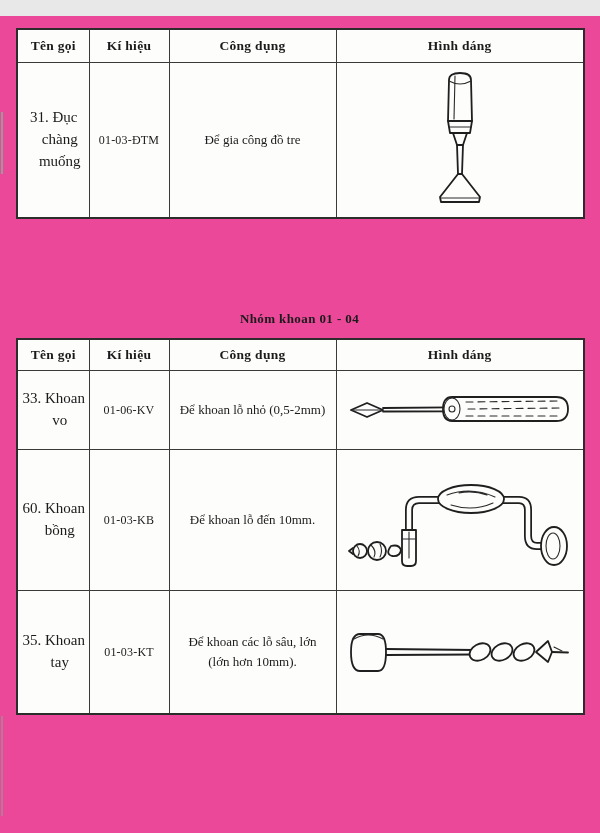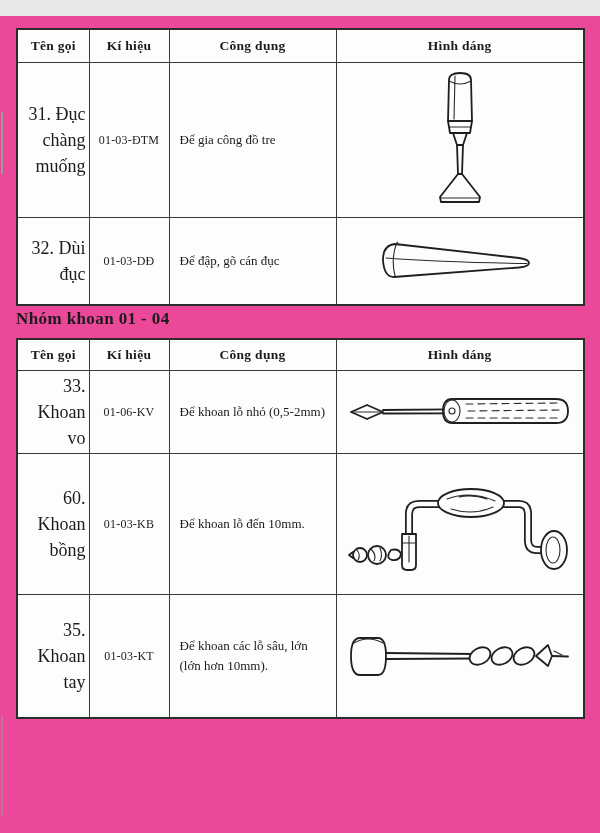--- a/index.html
+++ b/index.html
@@ -22,39 +22,39 @@
   }
   .tooltable{border:2px solid #2c2c2c;}
   .tooltable thead th{
     font-weight:bold;font-size:13.5px;letter-spacing:.3px;text-align:center;
   }
   .col-name{width:72px;}
   .col-code{width:80px;}
   .col-use{width:167px;}
   .col-shape{width:248px;}
   .cell-name{
-    font-size:18px;line-height:1.45;text-align:right;
+    font-size:15px;line-height:1.45;text-align:center;
   }
   .cell-name .inner{display:block;padding:2px 3px 2px 16px;text-indent:-12px;}
   .cell-code{font-size:12px;text-align:center;letter-spacing:.2px;}
   .cell-use{font-size:13px;}
-  .cell-use .inner{display:block;padding:2px 10px;line-height:1.55;}
+  .cell-use .inner{display:block;padding:2px 10px;line-height:1.55;text-align:center;}
   .cell-shape{text-align:center;}
   .cell-shape svg{display:inline-block;vertical-align:middle;}
   .h-hdr1 td,.h-hdr1 th{height:32px;}
   .h-hdr2 td,.h-hdr2 th{height:30px;}
   .h-r31 td{height:154px;}
   .h-r32 td{height:86px;}
   .h-r33 td{height:78px;}
   .h-r34 td{height:140px;}
   .h-r35 td{height:122px;}
   .h-r36 td{height:112px;}
   .group-heading{
     position:absolute;left:16px;top:290px;width:567px;height:30px;
-    text-align:left;font-weight:bold;font-size:17px;letter-spacing:.4px;
+    text-align:center;font-weight:bold;font-size:13px;letter-spacing:.4px;
     line-height:26px;
   }
   .sketch{stroke:#1f1f1f;fill:none;stroke-width:1.8;stroke-linejoin:round;stroke-linecap:round;}
   .sketch-fill{stroke:#1f1f1f;fill:#fdfdfc;stroke-width:1.8;stroke-linejoin:round;}
   .sketch-thin{stroke:#2a2a2a;fill:none;stroke-width:1.1;stroke-linecap:round;}
   .scan-artifact{position:absolute;background:#9a9a9a;width:2px;}
   .artifact-1{left:1px;top:96px;height:62px;}
   .artifact-2{left:1px;top:700px;height:100px;opacity:.6;}
 </style>
 </head>
@@ -91,39 +91,20 @@
             <svg width="92" height="138" viewBox="0 0 92 138">
               <path class="sketch-fill" d="M35,9 Q35,2 46,2 Q57,2 57,9 L58,50 L34,50 Z"></path>
               <path class="sketch-thin" d="M35,10 Q46,16 57,10"></path>
               <path class="sketch-thin" d="M41,5 L40,48"></path>
               <path class="sketch-fill" d="M34,50 L58,50 L56,62 L36,62 Z"></path>
               <path class="sketch-thin" d="M35,56 L57,56"></path>
               <path class="sketch-fill" d="M39,62 L53,62 L49,74 L43,74 Z"></path>
               <path class="sketch-fill" d="M43,74 L49,74 L48,103 L44,103 Z"></path>
               <path class="sketch-fill" d="M44,103 L48,103 L66,126 L65,131 L27,131 L26,126 Z"></path>
               <path class="sketch-thin" d="M27,127 L65,127"></path>
-            </svg>
-          </span>
-        </td>
-      </tr>
-      <tr class="h-r32">
-        <td class="cell-name">
-            <span class="inner">32. Dùi đục</span>
-          </td>
-        <td class="cell-code">01-03-DĐ</td>
-        <td class="cell-use">
-            <span class="inner">Để đập, gõ cán đục</span>
-          </td>
-        <td class="cell-shape">
-          <span>
-            <svg width="165" height="56" viewBox="0 0 165 56">
-              <path class="sketch-fill" d="M18,11 L142,25 Q152,26.5 152,30 Q152,33.5 142,34.5 L17,44 Q7,44 6,27 Q6,12 18,11 Z"></path>
-              <path class="sketch-thin" d="M9,25 C55,28.5 115,30 150,30.5"></path>
-              <path class="sketch-thin" d="M19,12 Q14,27 18,43"></path>
-              <path class="sketch-thin" d="M20,9 L22,12"></path>
             </svg>
           </span>
         </td>
       </tr>
     </tbody>
   </table>
 
   <div class="group-heading">Nhóm khoan 01 - 04</div>
 
   <table class="tooltable" id="table-drills">

